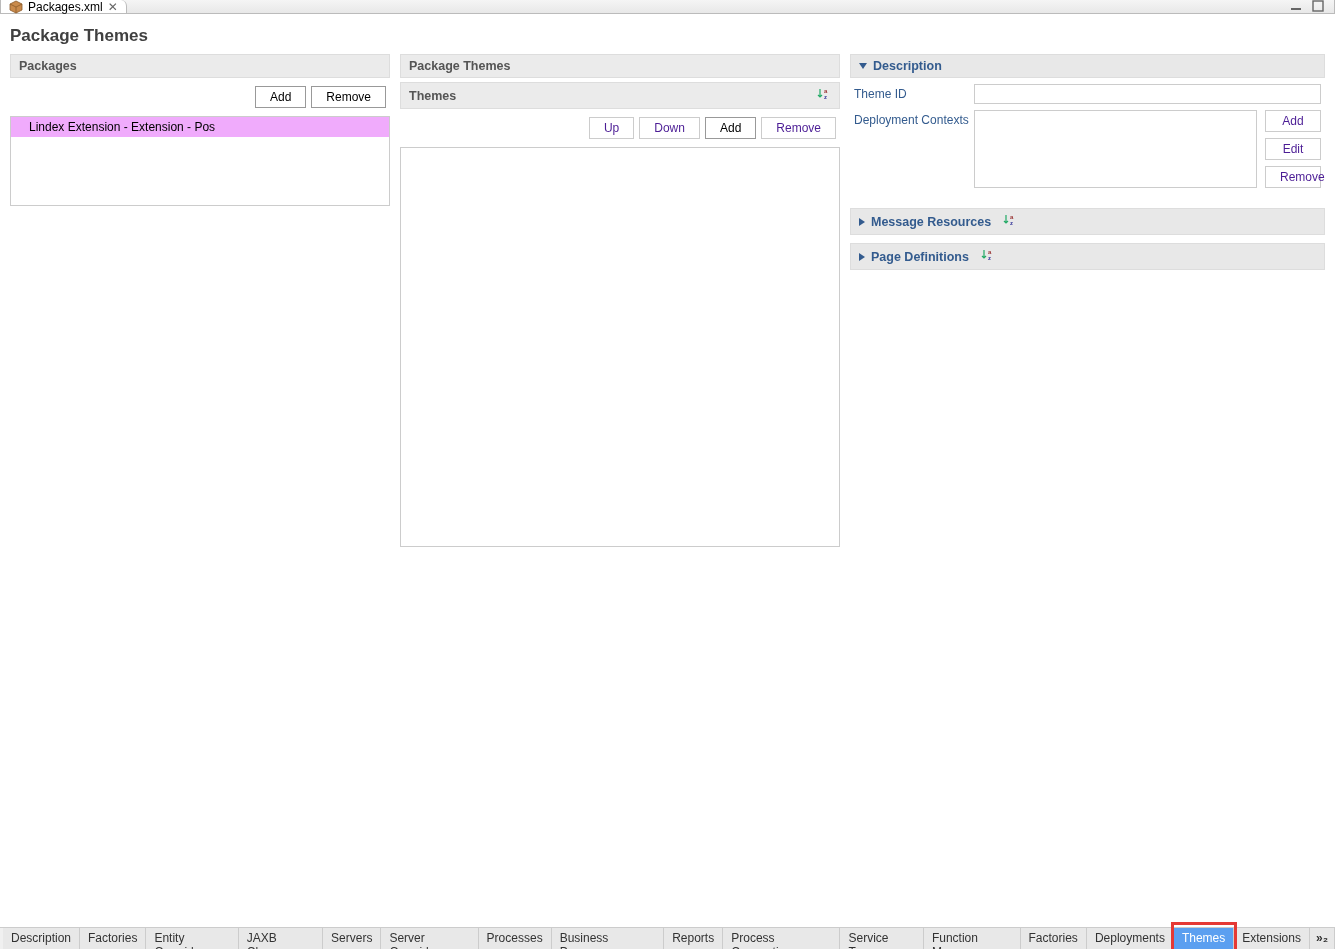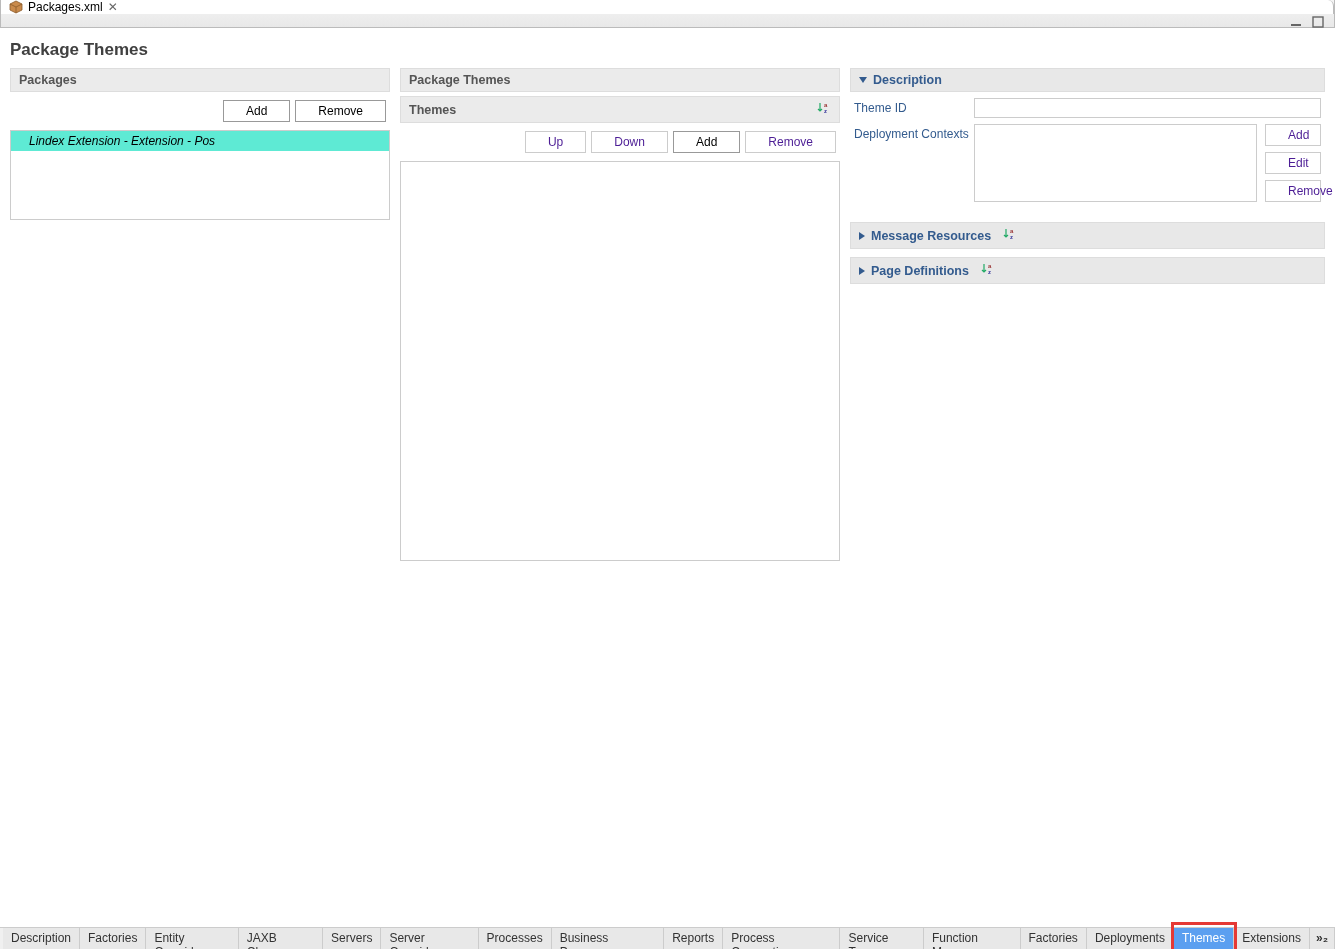--- a/index.html
+++ b/index.html
@@ -1,19 +1,19 @@
 <!DOCTYPE html>
 <html><head>
 <meta charset="utf-8">
 <style>
 * { margin: 0; padding: 0; box-sizing: border-box; font-family: -apple-system, BlinkMacSystemFont, "Segoe UI", Arial, sans-serif; }
 body { background: #fff; width: 1335px; height: 949px; overflow: hidden; position: relative; }
 
 
-.tab-bar { height: 28px; background: linear-gradient(#f5f5f5, #e8e8e8); border: 1px solid #bbb; border-top: none; display: flex; align-items: stretch; flex-direction: column; }
+.tab-bar { height: 14px; background: linear-gradient(#f5f5f5, #e8e8e8); border: 1px solid #bbb; border-top: none; display: flex; align-items: stretch; }
 .file-tab { display: inline-flex; align-items: center; padding: 0 8px; background: #fff; border-right: 1px solid #bbb; border-top-right-radius: 6px; font-size: 12px; gap: 5px; }
 .file-icon { width: 14px; height: 14px; display: inline-block; }
 .close-x { font-size: 12px; color: #666; cursor: pointer; }
 .tab-actions { margin-left: auto; display: flex; align-items: center; gap: 10px; padding-right: 10px; }
 .tab-actions span { cursor: pointer; color: #555; }
 .min-icon svg, .max-icon svg { width: 12px; height: 12px; }
 
 
 .page-title { font-size: 17px; font-weight: 600; color: #404040; padding: 12px 10px 8px 10px; }
 
@@ -24,29 +24,29 @@
 .col-right { flex: 1; }
 
 
 .section-header { background: #ebebeb; border: 1px solid #ddd; padding: 4px 8px; font-size: 12.5px; font-weight: 600; color: #555; display: flex; align-items: center; }
 .section-header .spacer { flex: 1; }
 .sort-icon { cursor: pointer; }
 .sort-icon svg { width: 14px; height: 14px; }
 
 
 .button-row { display: flex; justify-content: flex-end; gap: 5px; padding: 8px 4px; }
-.btn { background: #fff; border: 1px solid #999; padding: 3px 22px; font-size: 12px; cursor: pointer; }
+.btn { background: #fff; border: 1px solid #999; padding: 3px 14px; font-size: 12px; cursor: pointer; }
 .btn:disabled, .btn.disabled { color: #4c1d95; border-color: #ccc; cursor: default; }
 
 
 .list-box { border: 1px solid #ccc; background: #fff; }
 .list-box.h90 { height: 90px; }
 .list-box.h400 { height: 400px; }
 .list-row { padding: 3px 18px; font-size: 12px; }
-.list-row.selected { background: #5eead4; font-style: italic; }
+.list-row.selected { background: #f0abfc; }
 
 
 .panel-header { background: #e8e8e8; border: 1px solid #ddd; padding: 4px 8px; font-size: 12.5px; font-weight: 600; color: #335b8e; display: flex; align-items: center; gap: 6px; cursor: pointer; }
 .panel-header .title { color: #335b8e; }
 .twisty { display: inline-block; width: 0; height: 0; }
 .twisty.down { border-left: 4px solid transparent; border-right: 4px solid transparent; border-top: 6px solid #335b8e; }
 .twisty.right { border-top: 4px solid transparent; border-bottom: 4px solid transparent; border-left: 6px solid #335b8e; }
 
 
 .form { padding: 6px 4px; }

